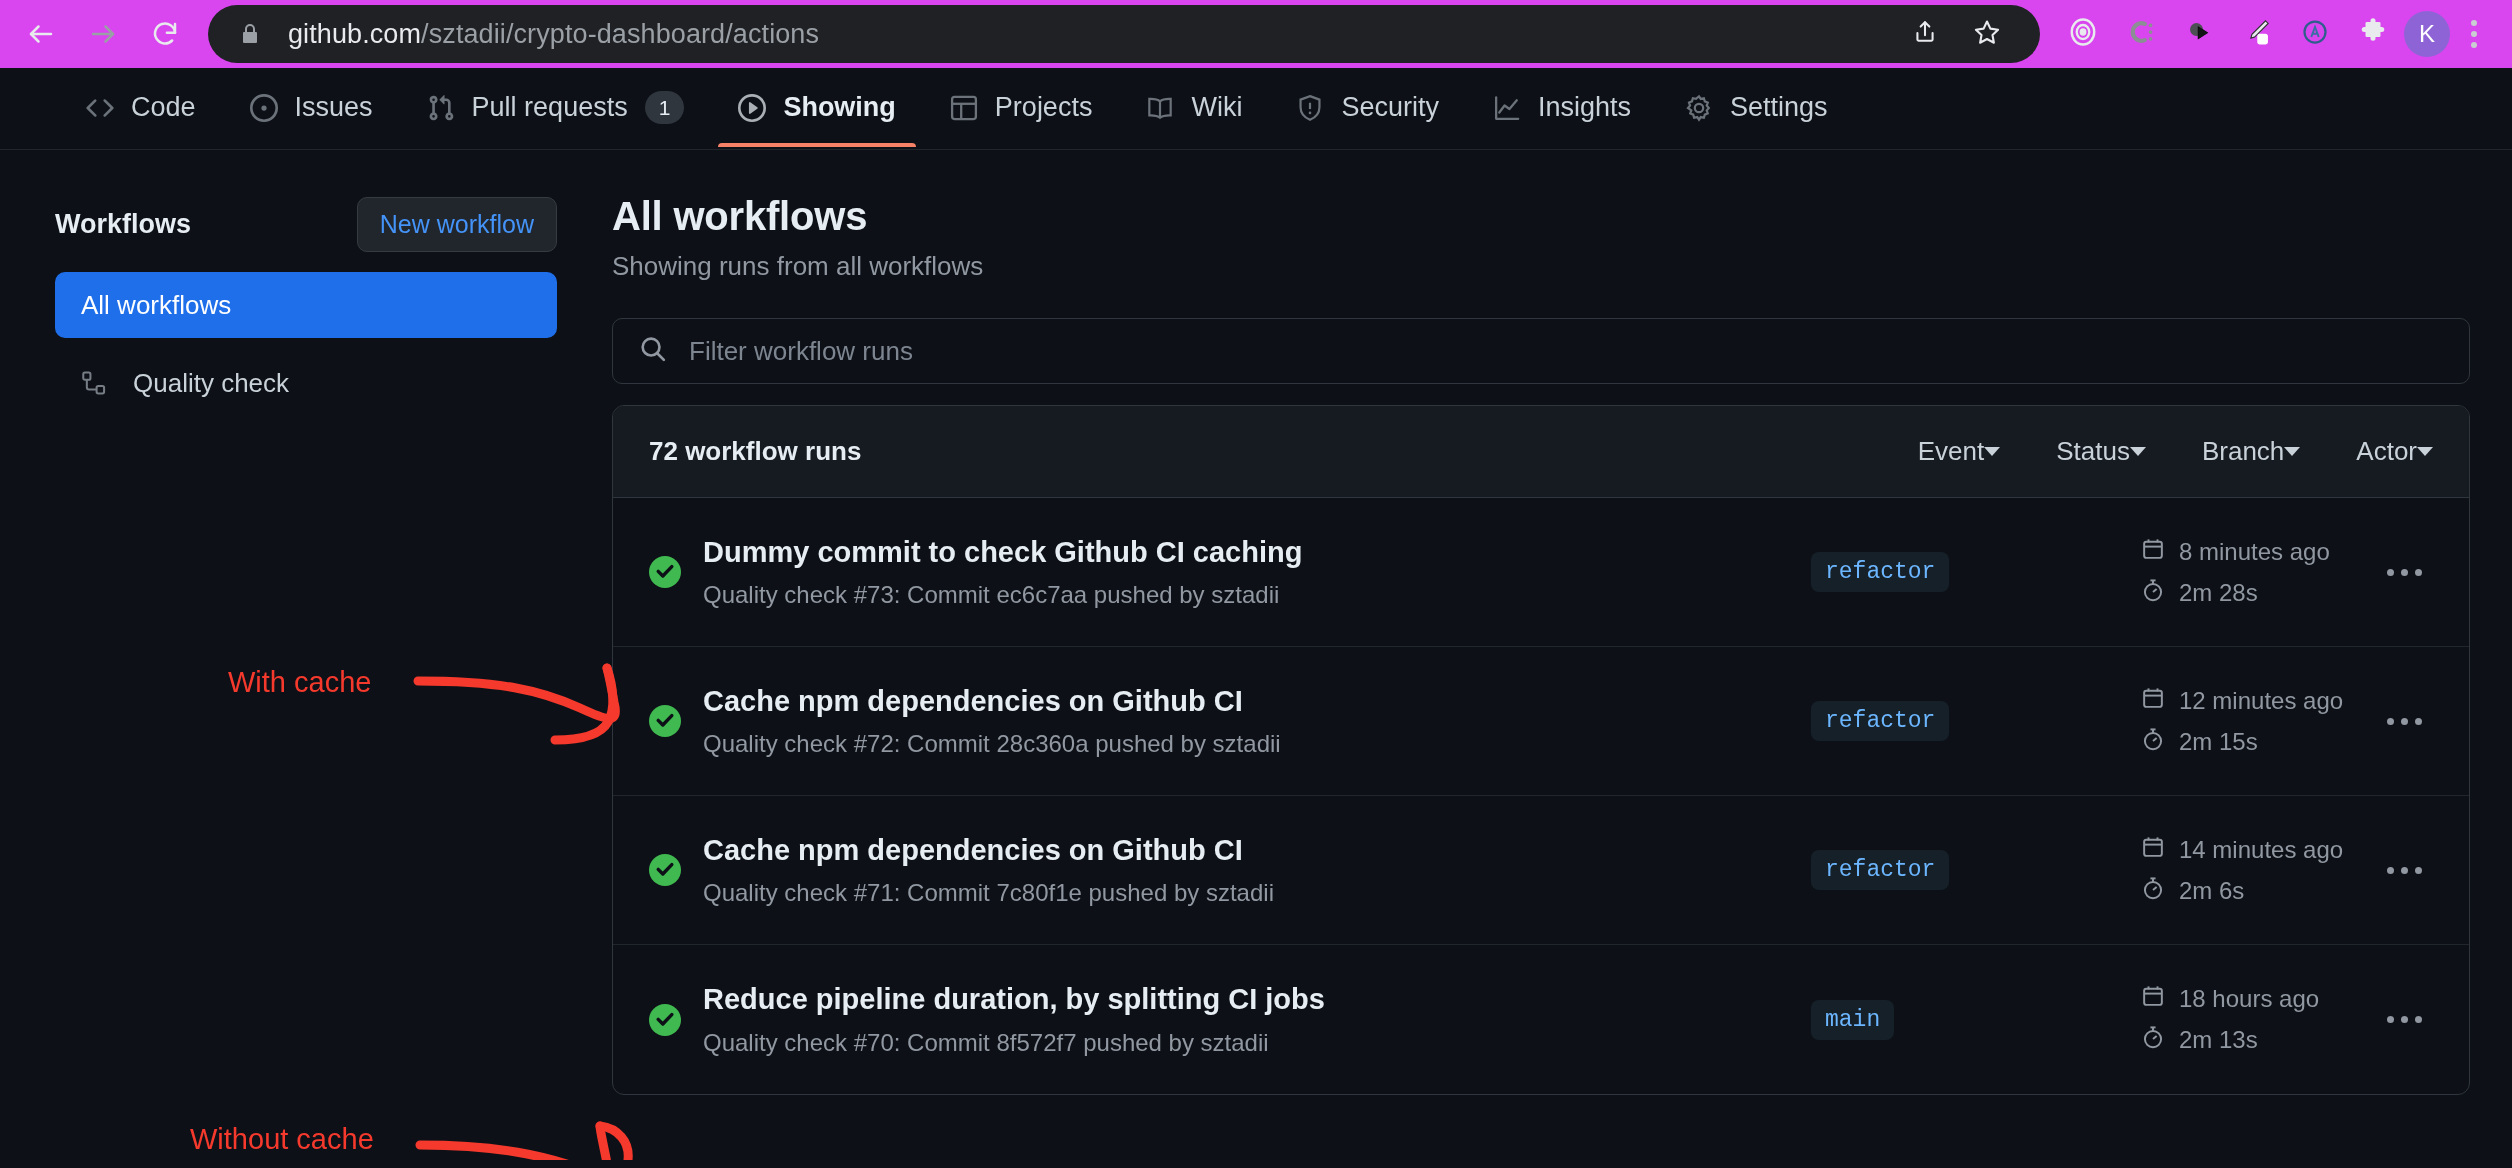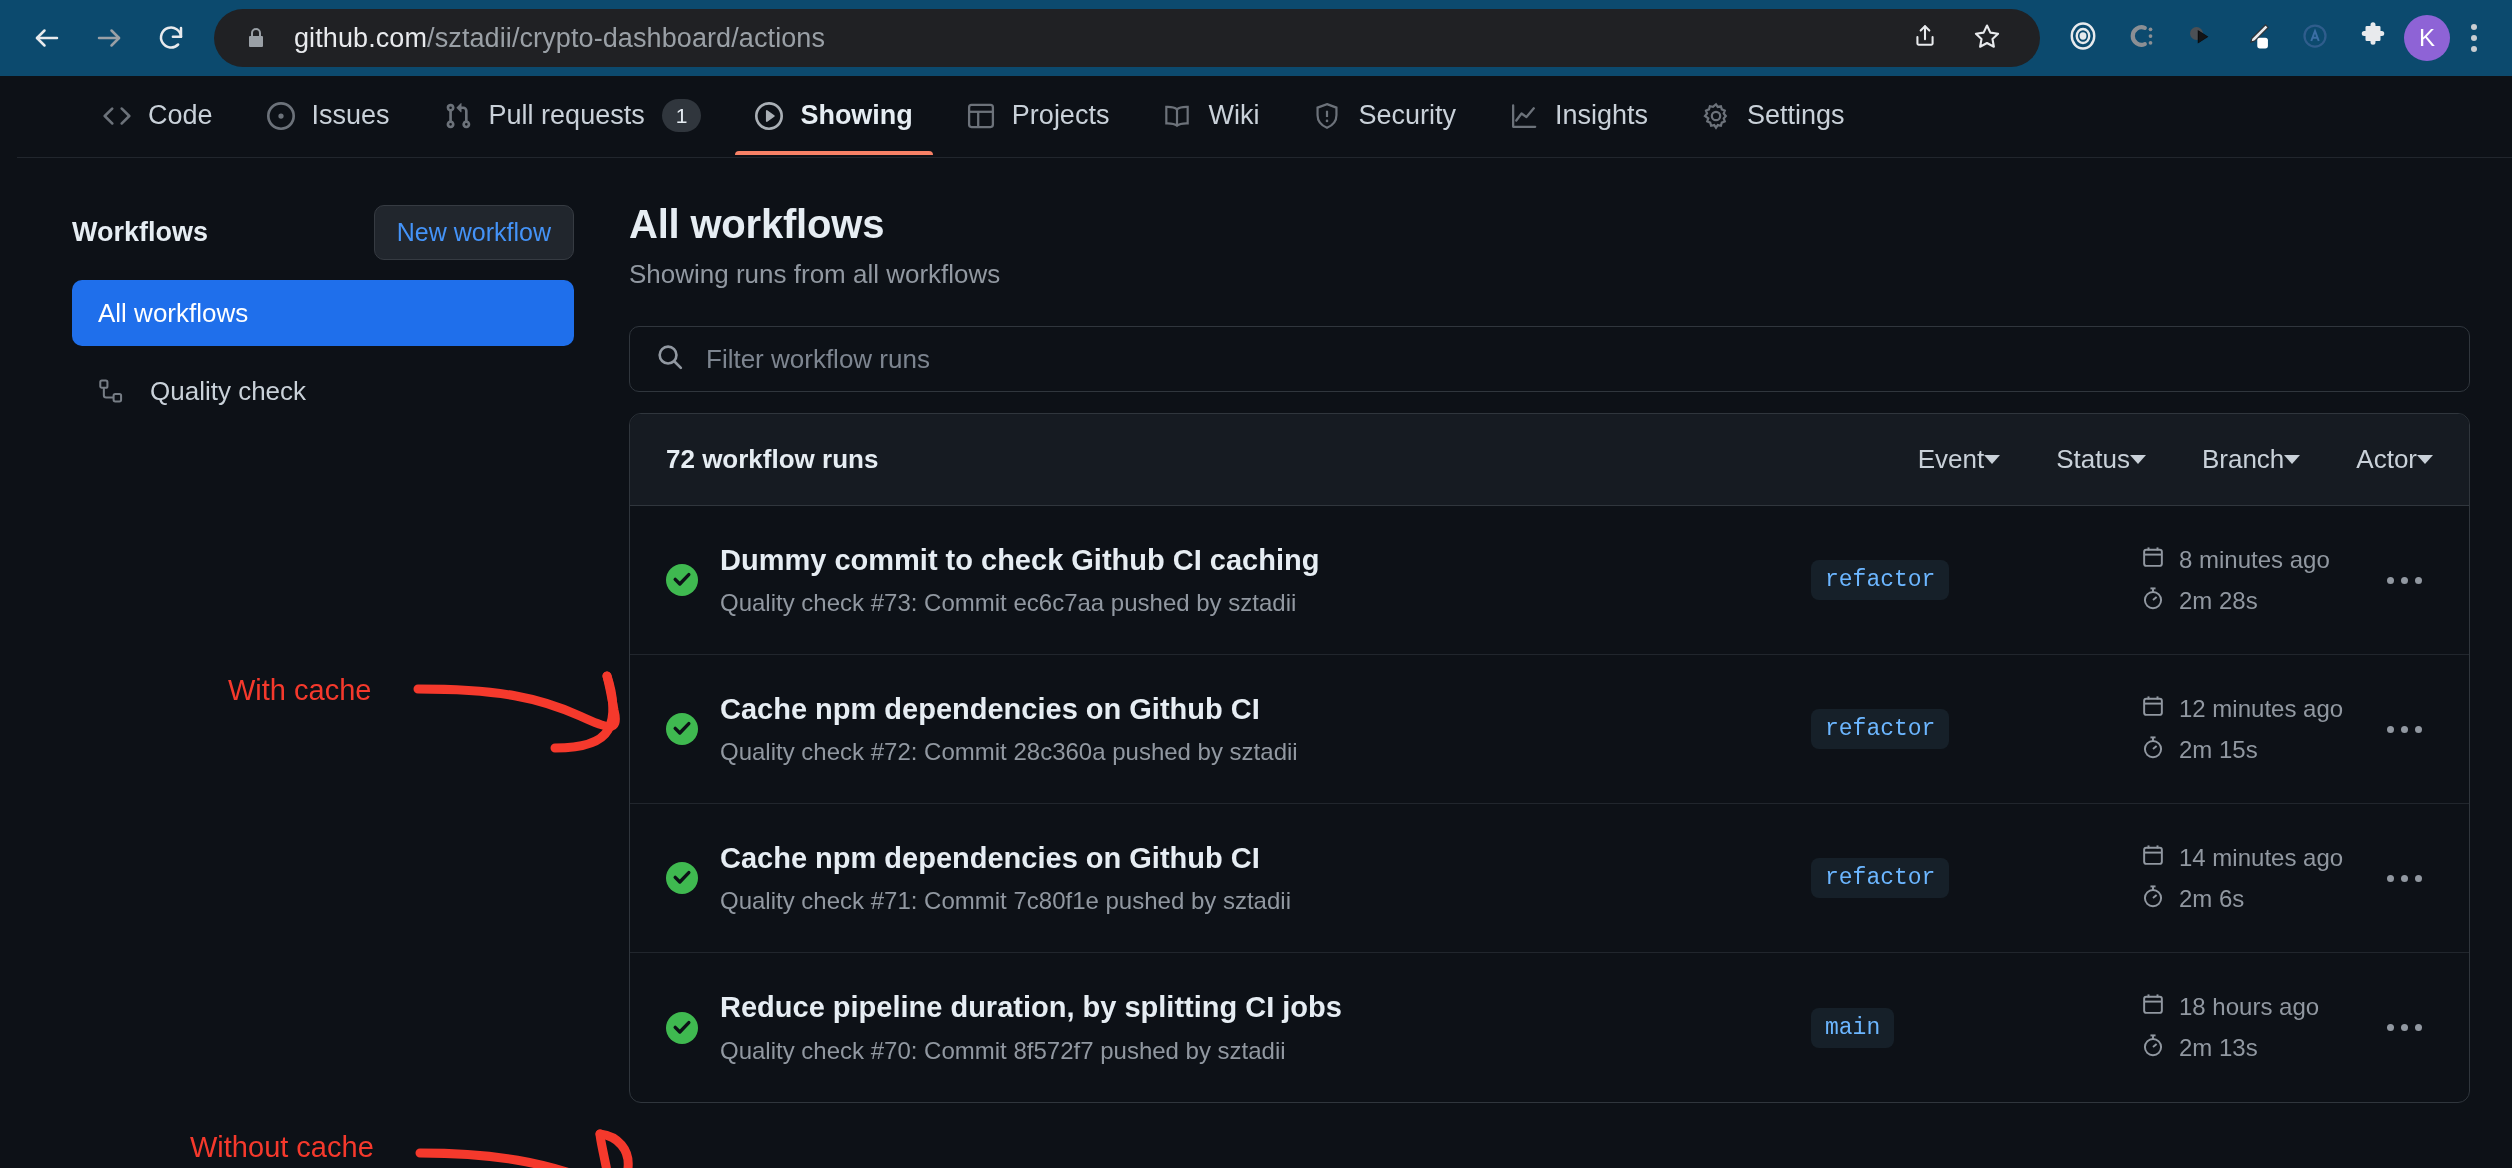--- a/index.html
+++ b/index.html
@@ -8,25 +8,25 @@
     width: 2512px;
     height: 1168px;
     overflow: hidden;
     background: #0d1117;
     font-family: "Liberation Sans", sans-serif;
     -webkit-font-smoothing: antialiased;
   }
 
   
   .browser-bar {
-    height: 76px;
-    background: #0c4a6e;
+    height: 68px;
+    background: #d946ef;
     display: flex;
     align-items: center;
-    padding: 0 18px 0 18px;
+    padding: 0 18px 0 12px;
     gap: 0;
     position: relative;
   }
   .nav-btns { display: flex; align-items: center; gap: 4px; }
   .nav-btn {
     width: 58px; height: 58px;
     display: flex; align-items: center; justify-content: center;
     border-radius: 50%;
     cursor: pointer;
   }
@@ -83,21 +83,20 @@
     display: flex; flex-direction: column; align-items: center; justify-content: center;
     gap: 5px; cursor: pointer; flex: 0 0 auto;
   }
   .kebab-v span { width: 6px; height: 6px; border-radius: 50%; background: #c9cdd1; display:block; }
 
   
   .gh-page {
     background: #0d1117;
     height: calc(1168px - 76px);
     position: relative;
-    padding-left: 17px;
   }
 
   .repo-nav {
     height: 82px;
     display: flex;
     align-items: flex-start;
     padding: 0 0 0 66px;
     border-bottom: 1px solid #21262d;
     position: relative;
   }

